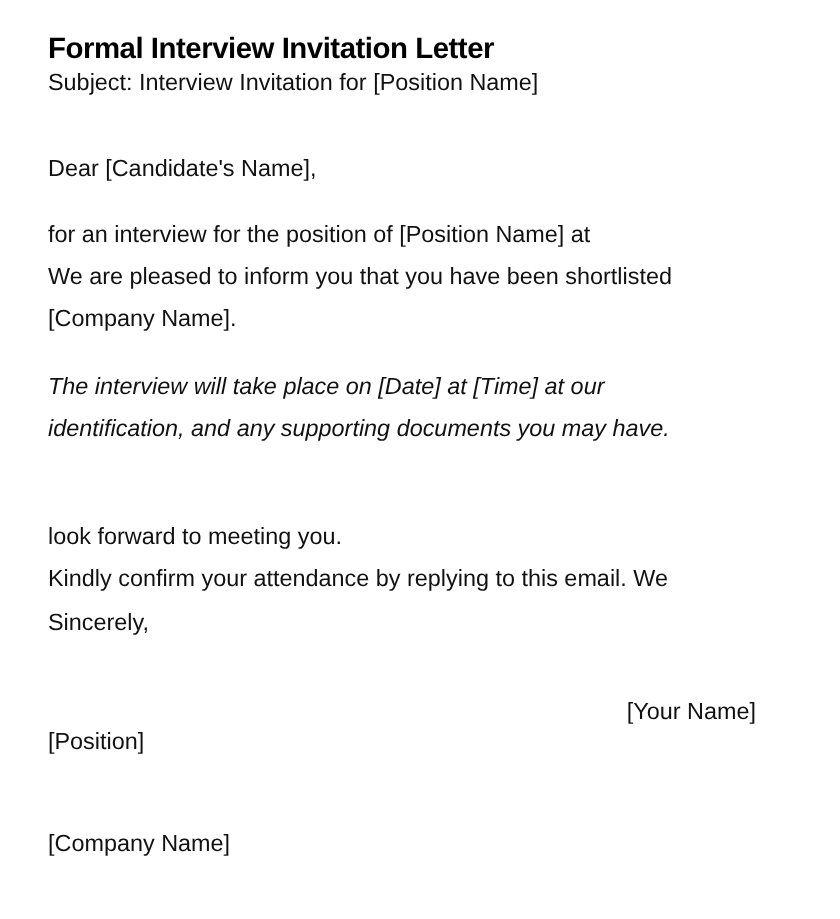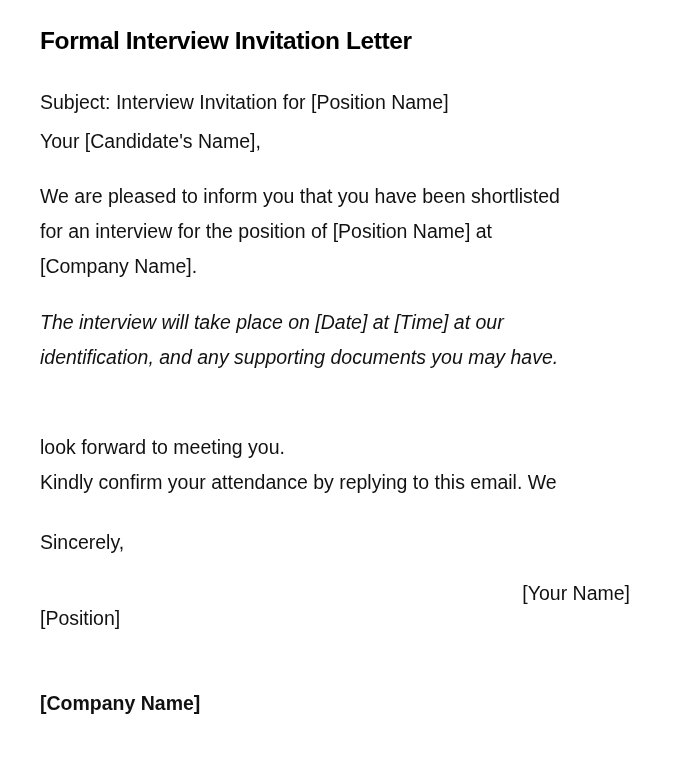--- a/index.html
+++ b/index.html
@@ -47,40 +47,40 @@
       display: block;
       white-space: nowrap;
     }
   </style>
 </head>
 <body>
 
 <div class="doc">
   <h1 class="title">Formal Interview Invitation Letter</h1>
 
-  <p class="para" style="top:85px;">Subject: Interview Invitation for [Position Name]</p>
+  <p class="para" style="top:52px;">Subject: Interview Invitation for [Position Name]</p>
 
-  <p class="para" style="top:124px;">Your [Candidate's Name],</p>
+  <p class="para" style="top:124px;">Dear [Candidate's Name],</p>
 
   <p class="para" style="top:179px;">
+    <span class="line">for an interview for the position of [Position Name] at</span>
     <span class="line">We are pleased to inform you that you have been shortlisted</span>
-    <span class="line">for an interview for the position of [Position Name] at</span>
     <span class="line">[Company Name].</span>
   </p>
 
   <p class="para" style="top:305px;font-style:italic;">
     <span class="line">The interview will take place on [Date] at [Time] at our</span>
     <span class="line">identification, and any supporting documents you may have.</span>
   </p>
 
   <p class="para" style="top:430px;">
     <span class="line">look forward to meeting you.</span>
     <span class="line">Kindly confirm your attendance by replying to this email. We</span>
   </p>
 
-  <p class="para" style="top:525px;">Sincerely,</p>
+  <p class="para" style="top:502px;">Sincerely,</p>
 
   <p class="para" style="top:576px;text-align:right;">[Your Name]</p>
 
   <p class="para" style="top:601px;">[Position]</p>
 
-  <p class="para" style="top:686px;font-weight:bold;">[Company Name]</p>
+  <p class="para" style="top:686px;">[Company Name]</p>
 </div>
 
 </body></html>

